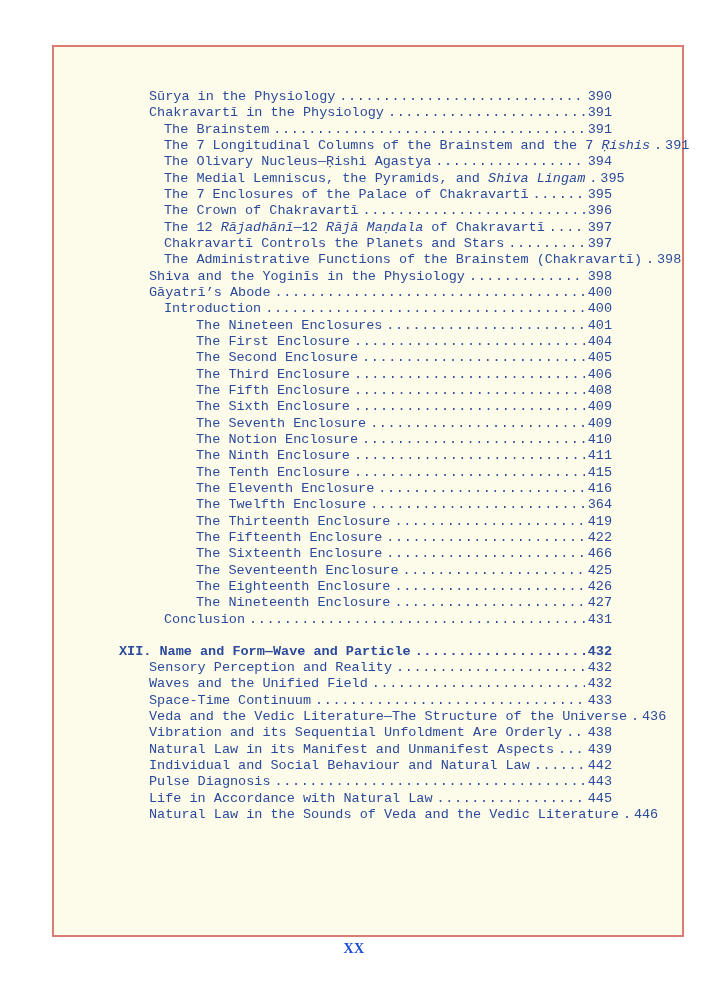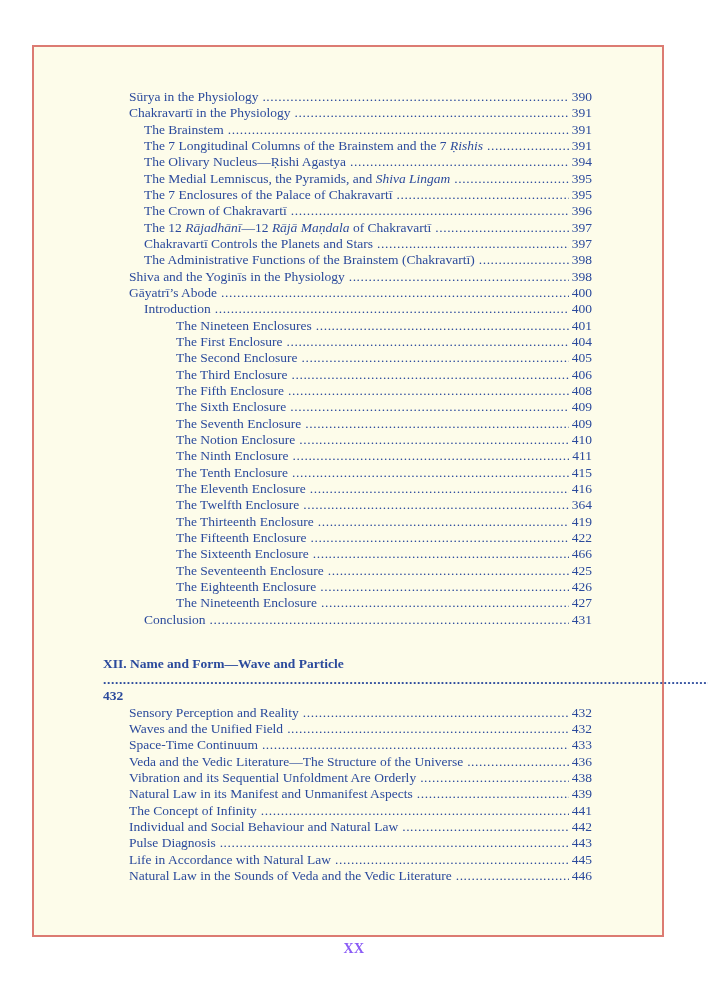--- a/index.html
+++ b/index.html
@@ -9,52 +9,53 @@
     --outer:#ffffff;
   }
   *{box-sizing:border-box;}
   html,body{margin:0;padding:0;}
   body{
     width:708px;height:1000px;position:relative;
     background:var(--outer);
     font-family:"Liberation Serif","DejaVu Serif",serif;
   }
   .page-frame{
-    position:absolute;left:32px;top:45px;width:632px;height:892px;
+    position:absolute;left:52px;top:45px;width:632px;height:892px;
     background:var(--paper);
     border:2px solid var(--border-red);
+    font-family:Liberation Mono, monospace;
   }
   .toc{
     padding:42px 70px 0 65px;
   }
   .entry{
     display:flex;align-items:baseline;
     font-size:13.5px;line-height:16.33px;
     color:var(--text-blue);
   }
   .entry.l1{padding-left:30px;}
   .entry.l2{padding-left:45px;}
   .entry.l3{padding-left:77px;}
   .entry.bold{font-weight:bold;}
-  .entry.gap{margin-top:28px;flex-direction:column;}
+  .entry.gap{margin-top:16px;}
   .title{white-space:nowrap;}
   .leader{
     flex:1 1 auto;overflow:hidden;white-space:nowrap;
     margin-left:4px;margin-right:3px;
     min-width:8px;
   }
   .leader::after{
     content:"........................................................................................................................................................................";
     letter-spacing:0.6px;
   }
   .pagenum{white-space:nowrap;flex:0 0 auto;}
   .folio{
     position:absolute;left:0;top:941px;width:708px;
     text-align:center;
-    color:#8b5cf6;font-weight:bold;font-size:14px;
+    color:#1d4ed8;font-weight:bold;font-size:14px;
     letter-spacing:0.5px;
   }
 </style>
 </head>
 <body>
 
 <div class="page-frame">
   <div class="toc">
       <div class="entry l1">
         <span class="title"><span>Sūrya in the Physiology</span></span>
@@ -250,25 +251,20 @@
         <span class="title"><span>Vibration and its Sequential Unfoldment Are Orderly</span></span>
         <span class="leader"></span>
         <span class="pagenum">438</span>
       </div>
       <div class="entry l1">
         <span class="title"><span>Natural Law in its Manifest and Unmanifest Aspects</span></span>
         <span class="leader"></span>
         <span class="pagenum">439</span>
       </div>
       <div class="entry l1">
-        <span class="title"><span>The Concept of Infinity</span></span>
-        <span class="leader"></span>
-        <span class="pagenum">441</span>
-      </div>
-      <div class="entry l1">
         <span class="title"><span>Individual and Social Behaviour and Natural Law</span></span>
         <span class="leader"></span>
         <span class="pagenum">442</span>
       </div>
       <div class="entry l1">
         <span class="title"><span>Pulse Diagnosis</span></span>
         <span class="leader"></span>
         <span class="pagenum">443</span>
       </div>
       <div class="entry l1">

